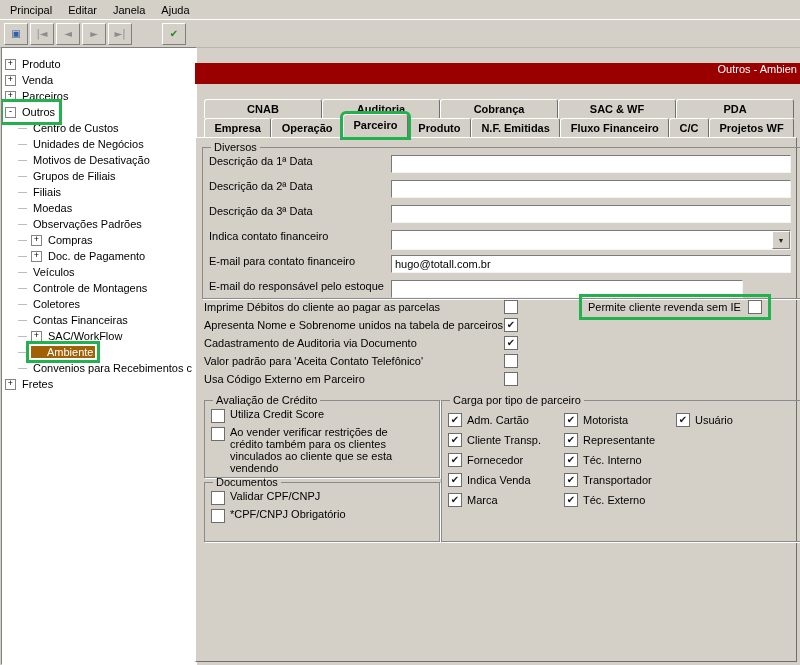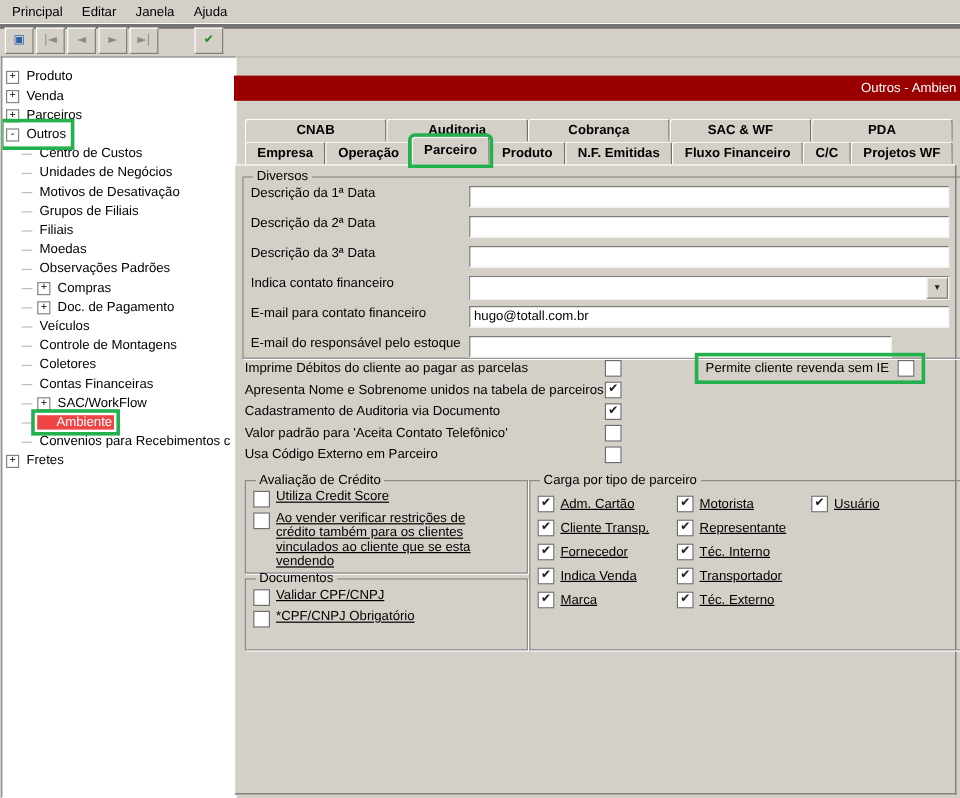--- a/index.html
+++ b/index.html
@@ -1,21 +1,21 @@
 <!DOCTYPE html>
 <html><head>
 <meta charset="utf-8">
 <style>
   html,body{margin:0;padding:0;background:#777;}
   .app{position:relative;width:800px;height:665px;background:#d4d0c8;
        font-family:"Liberation Sans",sans-serif;font-size:11px;color:#000;overflow:hidden;}
 
   
   .menubar{position:absolute;top:0;left:0;right:0;height:19px;display:flex;align-items:center;
-           padding-left:2px;border-bottom:5px solid #737373;}
+           padding-left:2px;border-bottom:1px solid #737373;}
   .menu-item{padding:2px 8px;cursor:default;}
 
   
   .toolbar{position:absolute;top:19px;left:0;right:0;height:27px;display:flex;align-items:center;
            gap:2px;padding-left:4px;border-top:1px solid #fff;border-bottom:1px solid #b9b6ae;}
   .tbtn{width:24px;height:22px;display:flex;align-items:center;justify-content:center;
         background:#d4d0c8;border:1px solid;border-color:#fff #7f7f7f #7f7f7f #fff;
         font-family:"DejaVu Sans",sans-serif;font-size:10px;padding:0;cursor:default;}
   .tbtn.disabled{color:#8c8c8c;}
   .tbtn.gap{margin-left:28px;}
@@ -23,26 +23,26 @@
   
   .tree-panel{position:absolute;top:47px;left:1px;width:189px;bottom:0;background:#fff;
               border:1px solid;border-color:#7f7f7f #fff #fff #7f7f7f;padding:8px 2px 2px 3px;
               overflow:hidden;}
   .tree-item{display:flex;align-items:center;height:16px;width:max-content;white-space:nowrap;cursor:default;}
   .tree-item.lvl1{padding-left:13px;}
   .expander{width:9px;height:9px;border:1px solid #848484;background:#fff;color:#000;
             font-size:9px;line-height:7px;text-align:center;margin-right:4px;flex:0 0 auto;}
   .dash{width:9px;border-top:1px solid #bdbdbd;margin-right:4px;flex:0 0 auto;}
   .tree-label{padding:0 2px;}
-  .tree-label.selected{background:#ef4444;color:#fff;padding-left:16px;}
+  .tree-label.selected{background:#a16207;color:#fff;padding-left:16px;}
 
   
   .main{position:absolute;left:192px;top:47px;right:0;bottom:0;}
   .titlebar{position:absolute;left:3px;right:0;top:16px;height:21px;background:#9a0000;color:#fff;
-            display:flex;align-items:center;justify-content:flex-end;padding-right:3px;
+            display:flex;align-items:flex-start;justify-content:flex-end;padding-right:3px;
             overflow:hidden;white-space:nowrap;}
 
   
   .tabs{position:absolute;left:12px;right:6px;top:52px;font-weight:bold;}
   .tab-row{display:flex;height:19px;align-items:flex-end;}
   .tab{background:#d4d0c8;border:1px solid;border-color:#fff #6f6f6f #6f6f6f #fff;border-bottom:none;
        border-top-left-radius:3px;border-top-right-radius:3px;height:18px;line-height:18px;
        text-align:center;padding:0 9px;white-space:nowrap;overflow:hidden;cursor:default;}
   .tab-row1 .tab{flex:1;}
   .tab-row2 .tab{flex:1 1 auto;position:relative;}
@@ -73,21 +73,21 @@
   .opt-label2{flex:0 0 160px;}
 
   .cb{width:12px;height:12px;background:#fff;border:1px solid #6d6d6d;display:inline-flex;
       align-items:center;justify-content:center;font-size:10px;line-height:10px;flex:0 0 auto;
       font-family:"DejaVu Sans",sans-serif;color:#1a1a1a;cursor:default;}
 
   .grp-credito{position:absolute;left:8px;top:256px;width:222px;height:76px;}
   .grp-documentos{position:absolute;left:8px;top:338px;width:222px;height:58px;}
   .chk-row{display:flex;align-items:flex-start;margin-bottom:3px;gap:5px;}
   .chk-row .cb{margin-top:1px;}
-  .chk-label{line-height:12px;text-decoration:underline;}
+  .chk-label{line-height:12px;}
   .grp-credito .chk-label{max-width:186px;}
 
   .grp-carga{position:absolute;left:245px;top:256px;width:356px;height:140px;}
   .carga-cols{display:flex;padding-top:2px;}
   .carga-col{display:flex;flex-direction:column;}
   .carga-col1{width:116px;}
   .carga-col2{width:112px;}
   .carga-item{display:flex;align-items:center;gap:5px;height:20px;}
 
   

